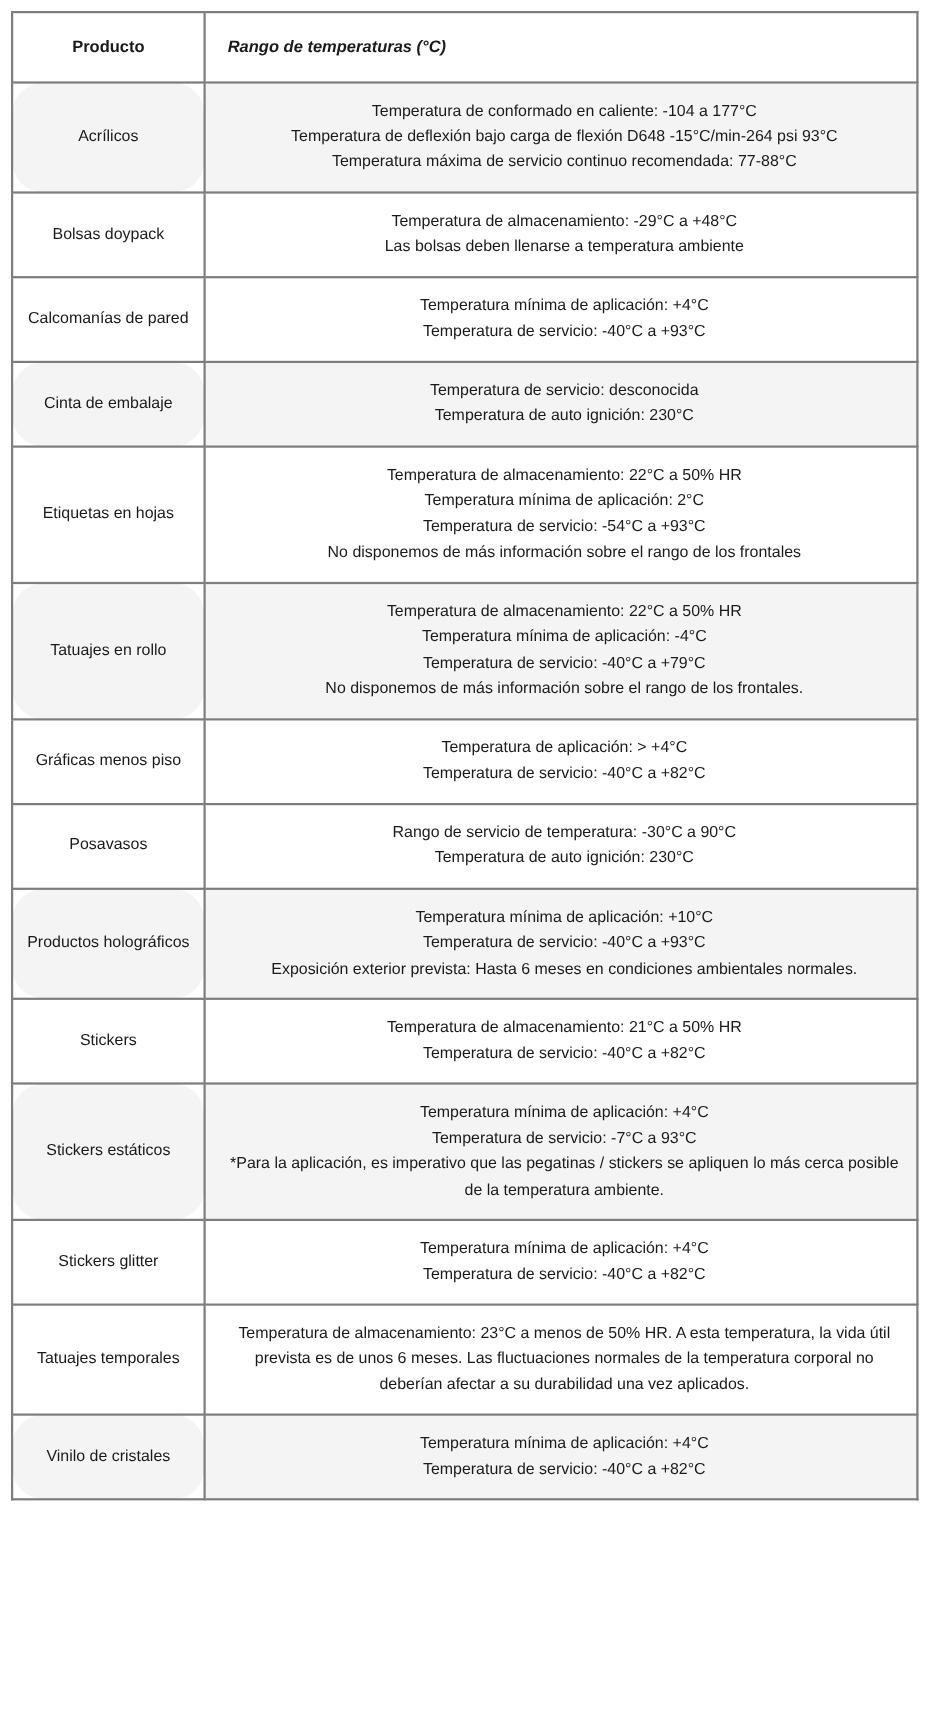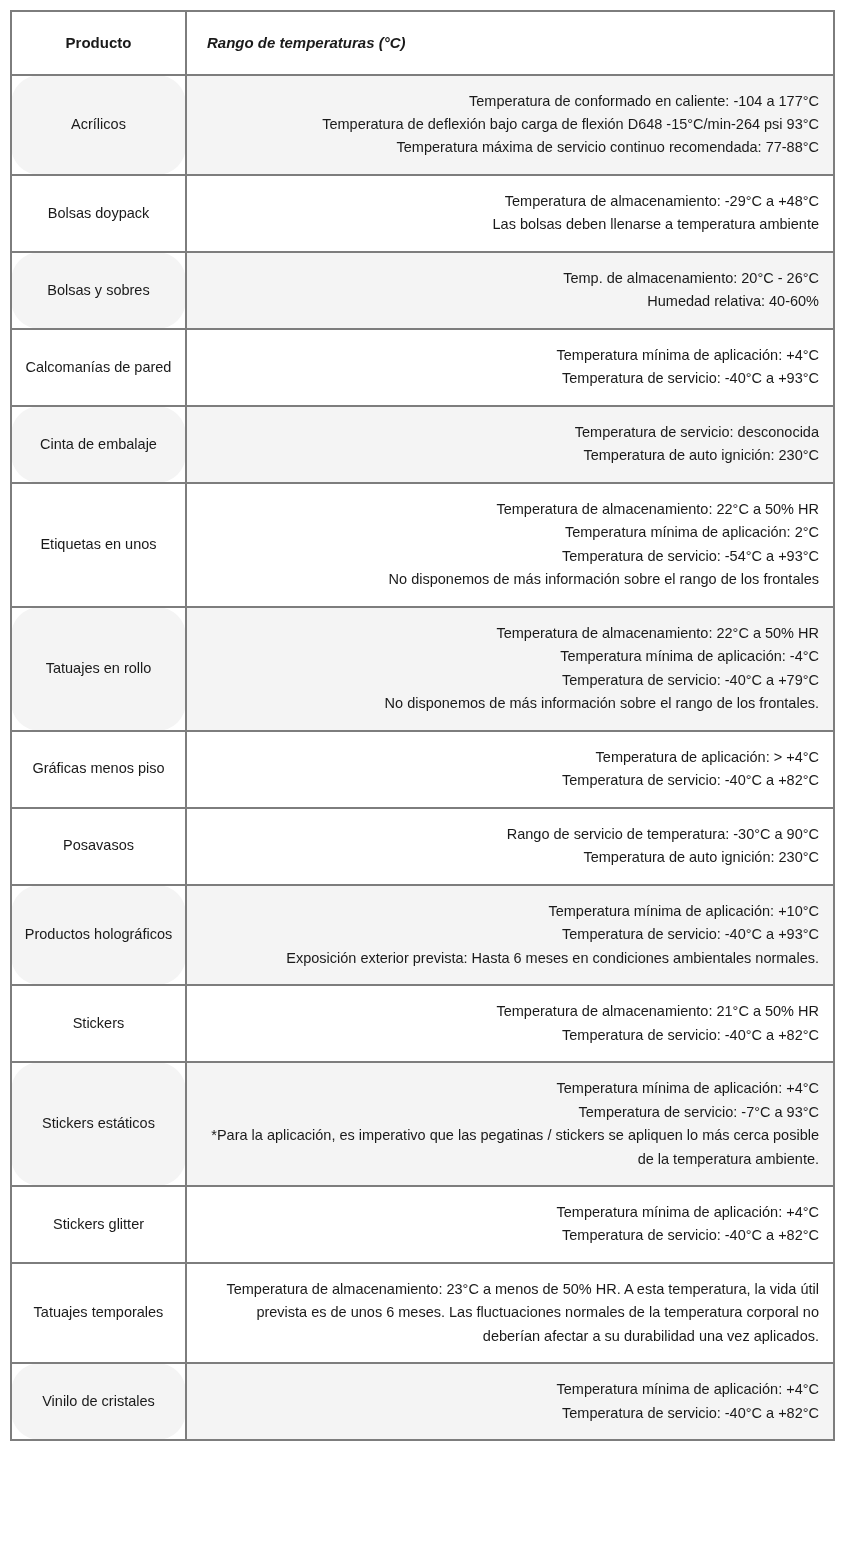--- a/index.html
+++ b/index.html
@@ -61,21 +61,21 @@
     font-size: 14.5px;
     line-height: 1.62;
     font-weight: 400;
   }
   tbody td.cell-product {
     text-align: center;
     padding: 12px 6px;
     border-radius: 29px;
   }
   tbody td.cell-range {
-    text-align: right;
+    text-align: center;
     padding: 14px 14px 14px 20px;
     margin-top: 42px;
   }
   tbody tr.shaded td {
     background: #f4f4f4;
   }
   tbody tr.plain td {
     background: #ffffff;
   }
   .range-line {
@@ -114,50 +114,41 @@
         </tr>
         <tr class="plain">
           <td class="cell-product">
             <span class="prod-label">Bolsas doypack</span>
           </td>
           <td class="cell-range">
             <span class="range-line">Temperatura de almacenamiento: -29°C a +48°C</span>
             <span class="range-line">Las bolsas deben llenarse a temperatura ambiente</span>
           </td>
         </tr>
-        <tr class="shaded">
-          <td class="cell-product">
-            <span class="prod-label">Bolsas y sobres</span>
-          </td>
-          <td class="cell-range">
-            <span class="range-line">Temp. de almacenamiento: 20°C - 26°C</span>
-            <span class="range-line">Humedad relativa: 40-60%</span>
-          </td>
-        </tr>
         <tr class="plain">
           <td class="cell-product">
             <span class="prod-label">Calcomanías de pared</span>
           </td>
           <td class="cell-range">
             <span class="range-line">Temperatura mínima de aplicación: +4°C</span>
             <span class="range-line">Temperatura de servicio: -40°C a +93°C</span>
           </td>
         </tr>
         <tr class="shaded">
           <td class="cell-product">
             <span class="prod-label">Cinta de embalaje</span>
           </td>
           <td class="cell-range">
             <span class="range-line">Temperatura de servicio: desconocida</span>
             <span class="range-line">Temperatura de auto ignición: 230°C</span>
           </td>
         </tr>
         <tr class="plain">
           <td class="cell-product">
-            <span class="prod-label">Etiquetas en unos</span>
+            <span class="prod-label">Etiquetas en hojas</span>
           </td>
           <td class="cell-range">
             <span class="range-line">Temperatura de almacenamiento: 22°C a 50% HR</span>
             <span class="range-line">Temperatura mínima de aplicación: 2°C</span>
             <span class="range-line">Temperatura de servicio: -54°C a +93°C</span>
             <span class="range-line">No disponemos de más información sobre el rango de los frontales</span>
           </td>
         </tr>
         <tr class="shaded">
           <td class="cell-product">

